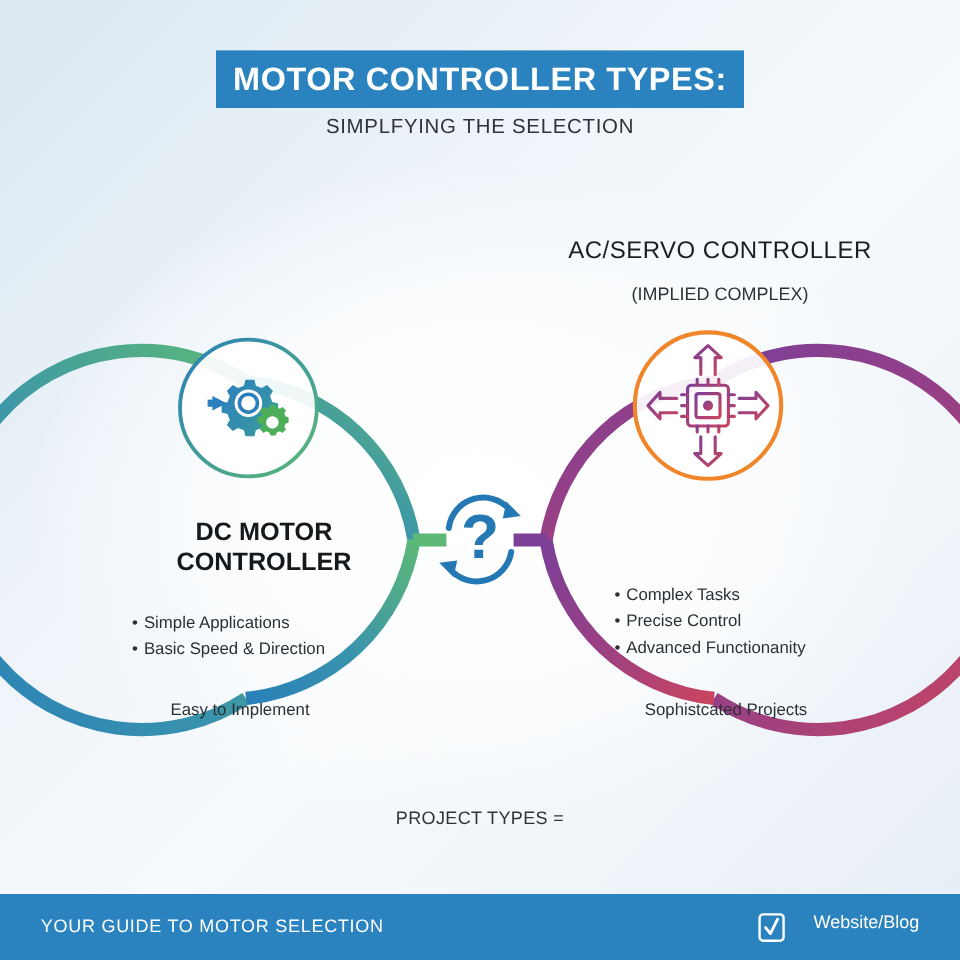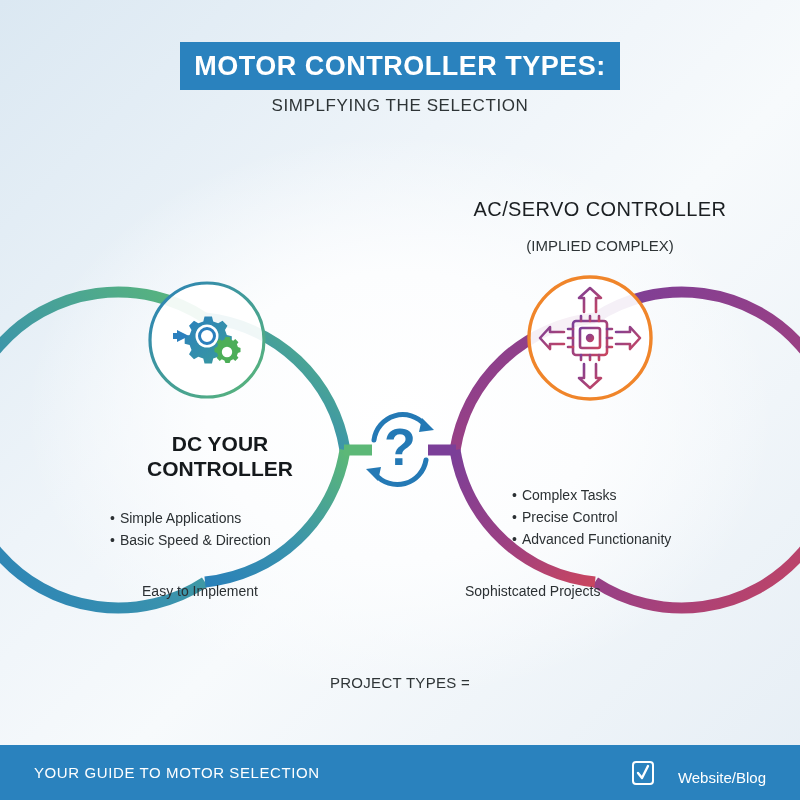--- a/index.html
+++ b/index.html
@@ -121,21 +121,21 @@
     width: 280px;
     text-align: center;
     font-size: 14px;
     color: #2b3033;
   }
   .right-caption {
     position: absolute;
     left: 465px;
     top: 583px;
     width: 280px;
-    text-align: left;
+    text-align: center;
     font-size: 14px;
     color: #2b3033;
   }
 
   .bottom-note {
     position: absolute;
     left: 0;
     top: 672px;
     width: 800px;
     text-align: center;
@@ -160,21 +160,21 @@
     padding: 0 34px;
   }
   .footer .footer-left {
     color: #ffffff;
     font-size: 15px;
     letter-spacing: 0.6px;
     text-align: right;
   }
   .footer .footer-right {
     display: flex;
-    align-items: flex-end;
+    align-items: flex-start;
     gap: 23px;
   }
   .footer .footer-right .label {
     color: #ffffff;
     font-size: 15px;
   }
 </style>
 </head>
 <body>
 
@@ -290,21 +290,21 @@
         <path d="M 374,440 A 29,29 0 0 1 425,425"></path>
         <path d="M 426,460 A 29,29 0 0 1 375,474"></path>
       </g>
       <path fill="#2479b5" d="M 422,418 L 434,430 L 419,432 Z"></path>
       <path fill="#2479b5" d="M 378,481 L 366,469 L 381,467 Z"></path>
       <text x="400" y="465" text-anchor="middle" font-family="Liberation Sans, sans-serif" font-size="52" font-weight="bold" fill="#2479b5">?</text>
     </g>
   </svg>
 
   <div class="left-title">
-    <div>DC YOUR</div>
+    <div>DC MOTOR</div>
     <div>CONTROLLER</div>
   </div>
   <div class="left-bullets">
     <div class="bullet-row">
       <span class="dot">•</span><span>Simple Applications</span>
     </div>
     <div class="bullet-row">
       <span class="dot">•</span><span>Basic Speed &amp; Direction</span>
     </div>
   </div>

